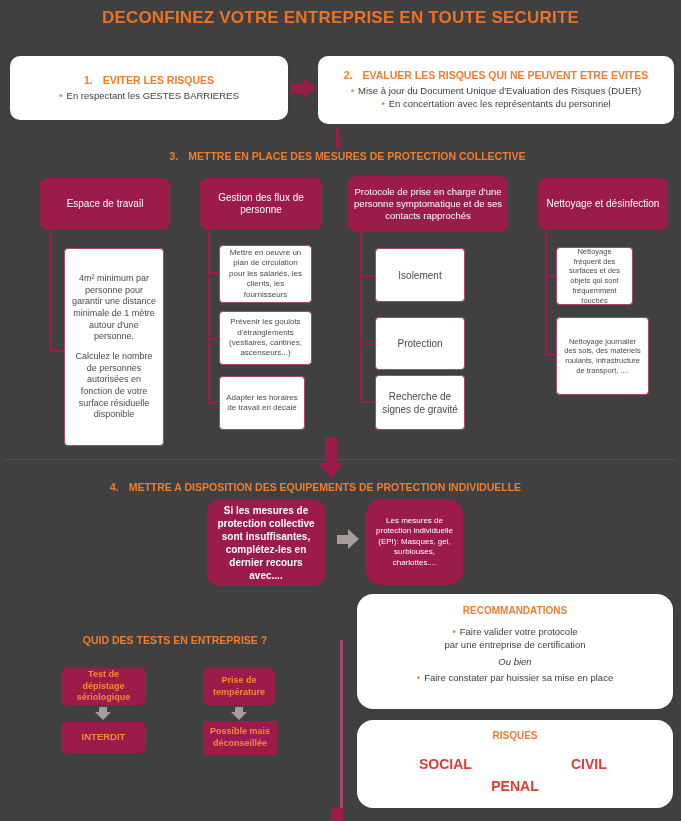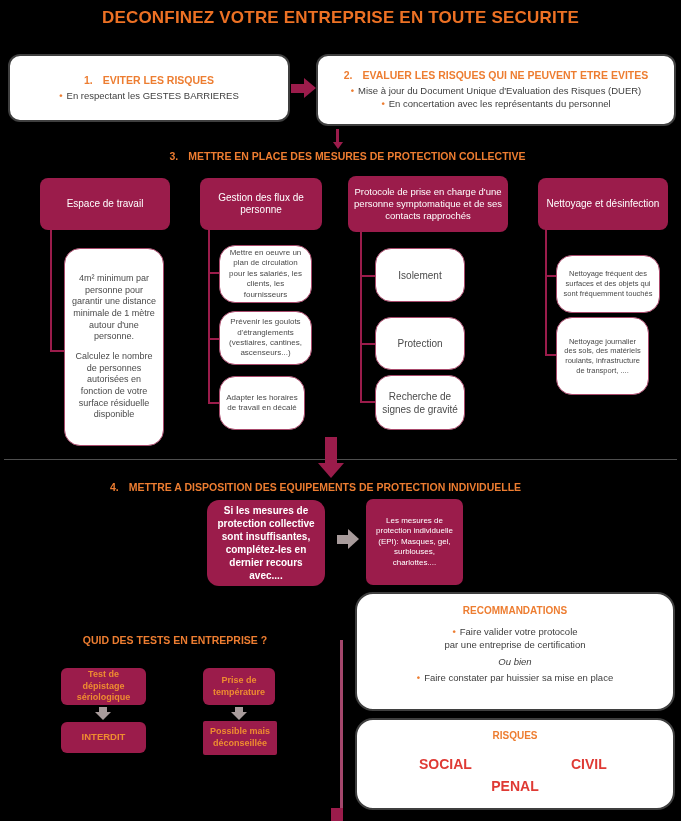--- a/index.html
+++ b/index.html
@@ -1,17 +1,17 @@
 <!DOCTYPE html>
 <html><head>
 <meta charset="utf-8">
 <style>
   * { margin:0; padding:0; box-sizing:border-box; }
   body { background:#ffffff; font-family:"Liberation Sans", sans-serif; }
-  .page { position:relative; width:681px; height:821px; background:#000000; overflow:hidden; }
+  .page { position:relative; width:681px; height:821px; background:#404040; overflow:hidden; }
 
   .title { position:absolute; top:8px; left:0; right:0; text-align:center;
            color:#ED7124; font-size:17px; font-weight:bold; letter-spacing:.2px; }
 
   
   .rbox { position:absolute; background:#fff; border:2px solid #3f3f3f; border-radius:12px;
           display:flex; flex-direction:column; align-items:center; justify-content:center; }
   .step-head { color:#ED7D31; font-weight:bold; font-size:10.5px; text-align:center; margin-bottom:4px; }
   .step-head .num { margin-right:10px; }
   .bullet-line { font-size:9.5px; color:#3e3e3e; text-align:center; line-height:1.35; }
@@ -23,21 +23,21 @@
 
   
   .mhead { position:absolute; background:#9B1C4B; color:#fff; border-radius:8px;
            display:flex; align-items:center; justify-content:center; text-align:center;
            font-size:10px; line-height:1.25; padding:3px 6px; }
   .mbox  { position:absolute; background:#9B1C4B; border-radius:10px;
            display:flex; align-items:center; justify-content:center; text-align:center;
            padding:4px 6px; line-height:1.3; }
 
   
-  .sbox { position:absolute; background:#fff; border:1.5px solid #A8496B; border-radius:16px;
+  .sbox { position:absolute; background:#fff; border:1.5px solid #A8496B; border-radius:4px;
           color:#4a4a4a; display:flex; flex-direction:column; align-items:center; justify-content:center;
           text-align:center; padding:4px 6px; line-height:1.3; }
 
   .conn { position:absolute; background:#9B1C4B; }
   .thin-line { position:absolute; border-top:1.5px solid #4f4f4f; }
   .vsep { position:absolute; background:#A4476C; }
 
   
   .tri { position:absolute; width:0; height:0; }
 
@@ -106,37 +106,37 @@
   </div>
 
   <div class="sbox" style="left:219px; top:245px; width:93px; height:58px; font-size:8px;">Mettre en oeuvre un plan de circulation pour les salariés, les clients, les fournisseurs</div>
   <div class="sbox" style="left:219px; top:311px; width:93px; height:54px; font-size:8px;">Prévenir les goulots d'étranglements (vestiaires, cantines, ascenseurs...)</div>
   <div class="sbox" style="left:219px; top:376px; width:86px; height:54px; font-size:8px;">Adapter les horaires de travail en décalé</div>
 
   <div class="sbox" style="left:375px; top:248px; width:90px; height:54px; font-size:10px;">Isolement</div>
   <div class="sbox" style="left:375px; top:317px; width:90px; height:53px; font-size:10px;">Protection</div>
   <div class="sbox" style="left:375px; top:375px; width:90px; height:55px; font-size:10px;">Recherche de signes de gravité</div>
 
-  <div class="sbox" style="left:556px; top:255px; width:104px; height:58px; font-size:7.5px;">Nettoyage fréquent des surfaces et des objets qui sont fréquemment touchés</div>
+  <div class="sbox" style="left:556px; top:247px; width:77px; height:58px; font-size:7.5px;">Nettoyage fréquent des surfaces et des objets qui sont fréquemment touchés</div>
   <div class="sbox" style="left:556px; top:317px; width:93px; height:78px; font-size:7.5px;">Nettoyage journalier des sols, des matériels roulants, infrastructure de transport, ....</div>
 
   <div class="thin-line" style="left:4px; top:459px; width:673px;"></div>
   <div class="conn" style="left:325px; top:437px; width:12px; height:26px;"></div>
   <div class="tri" style="left:318px; top:463px; border-top:15px solid #9B1C4B; border-left:13px solid transparent; border-right:13px solid transparent;"></div>
 
   <div class="section-head" style="top:481px; left:0; right:50px;">
     <span class="num">4.</span><span>METTRE A DISPOSITION DES EQUIPEMENTS DE PROTECTION INDIVIDUELLE</span>
   </div>
 
   <div class="mbox" style="left:207px; top:500px; width:118px; height:86px; color:#fff; font-weight:bold; font-size:10px; border-radius:12px;">Si les mesures de protection collective sont insuffisantes, complétez-les en dernier recours avec....</div>
 
   <div style="position:absolute; left:337px; top:535px; width:11px; height:9px; background:#A89B9B;"></div>
   <div class="tri" style="left:348px; top:529px; border-left:11px solid #A89B9B; border-top:10px solid transparent; border-bottom:10px solid transparent;"></div>
 
-  <div class="mbox" style="left:366px; top:499px; width:97px; height:86px; color:#fff; font-size:8px; border-radius:7px;">Les mesures de protection individuelle (EPI): Masques, gel, surblouses, charlottes....</div>
+  <div class="mbox" style="left:366px; top:499px; width:97px; height:86px; color:#fff; font-size:8px; border-radius:15px;">Les mesures de protection individuelle (EPI): Masques, gel, surblouses, charlottes....</div>
 
   <div class="reco-box" style="left:355px; top:592px; width:320px; height:119px; padding-top:11px;">
     <div class="reco-title">RECOMMANDATIONS</div>
     <div class="reco-line" style="margin-top:9px;"><span class="odot"></span><span>Faire valider votre protocole</span></div>
     <div class="reco-line">par une entreprise de certification</div>
     <div class="reco-line" style="font-style:italic; margin-top:3px;">Ou bien</div>
     <div class="reco-line" style="margin-top:3px;"><span class="odot"></span><span>Faire constater par huissier sa mise en place</span></div>
   </div>
 
   <div class="section-head" style="top:634px; left:55px; width:240px;">QUID DES TESTS EN ENTREPRISE ?</div>

